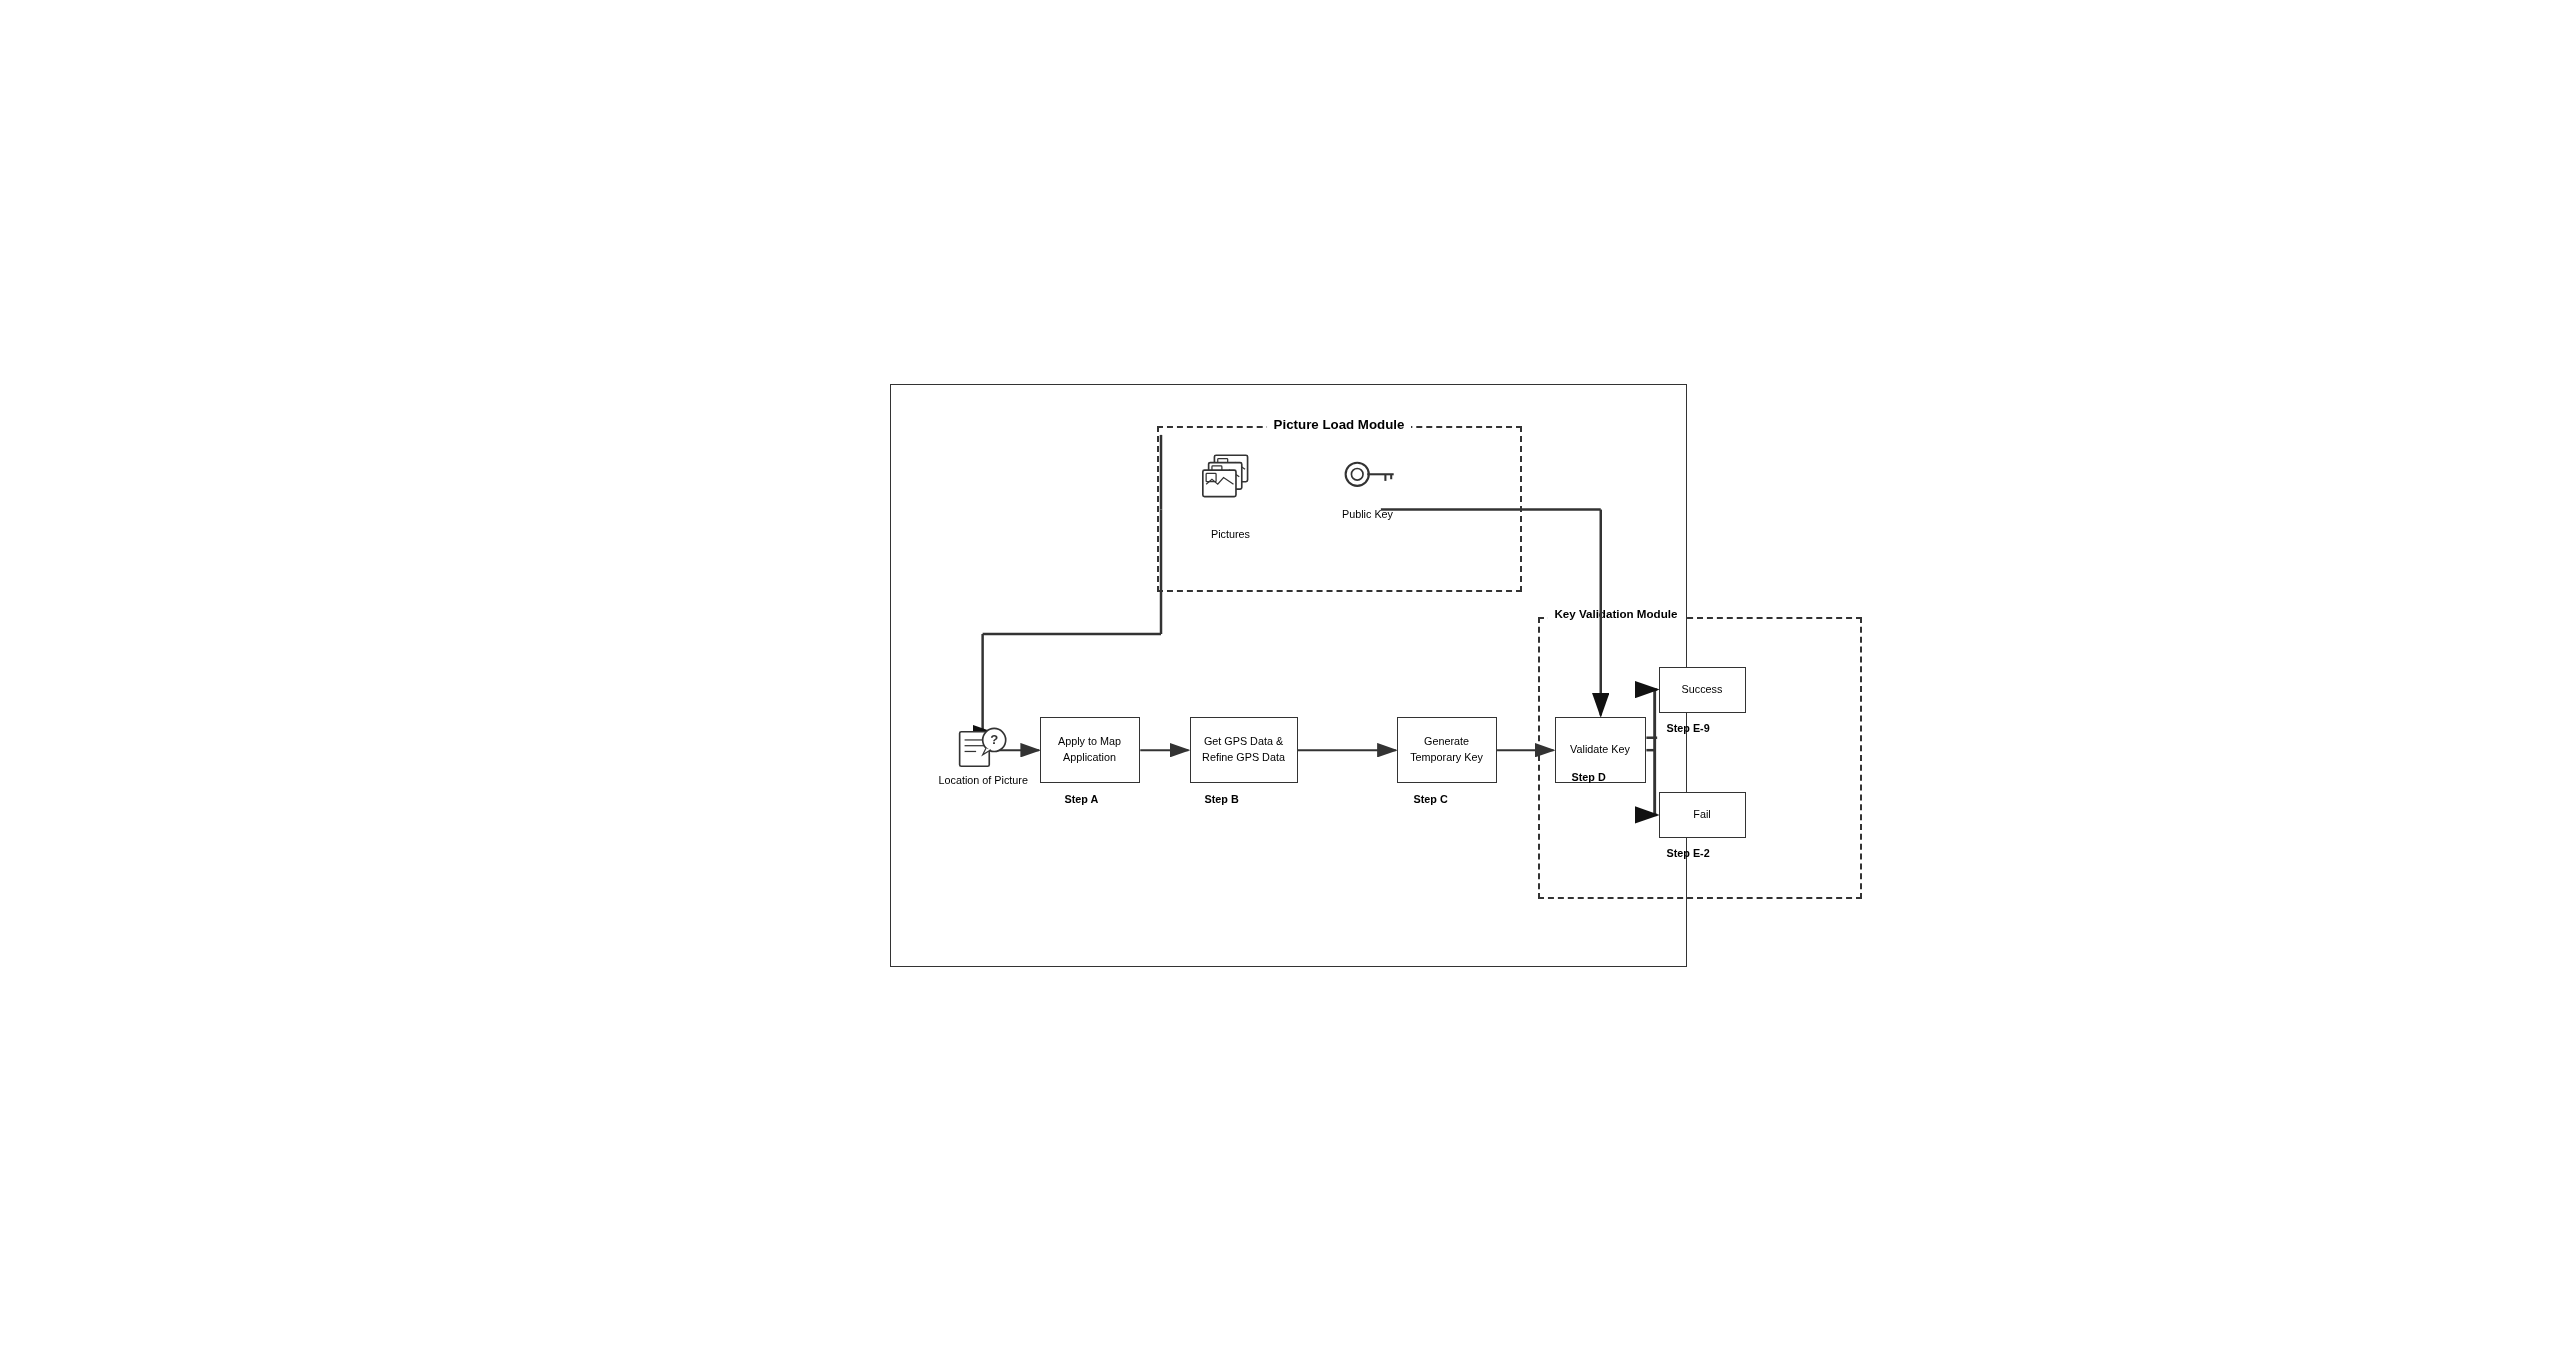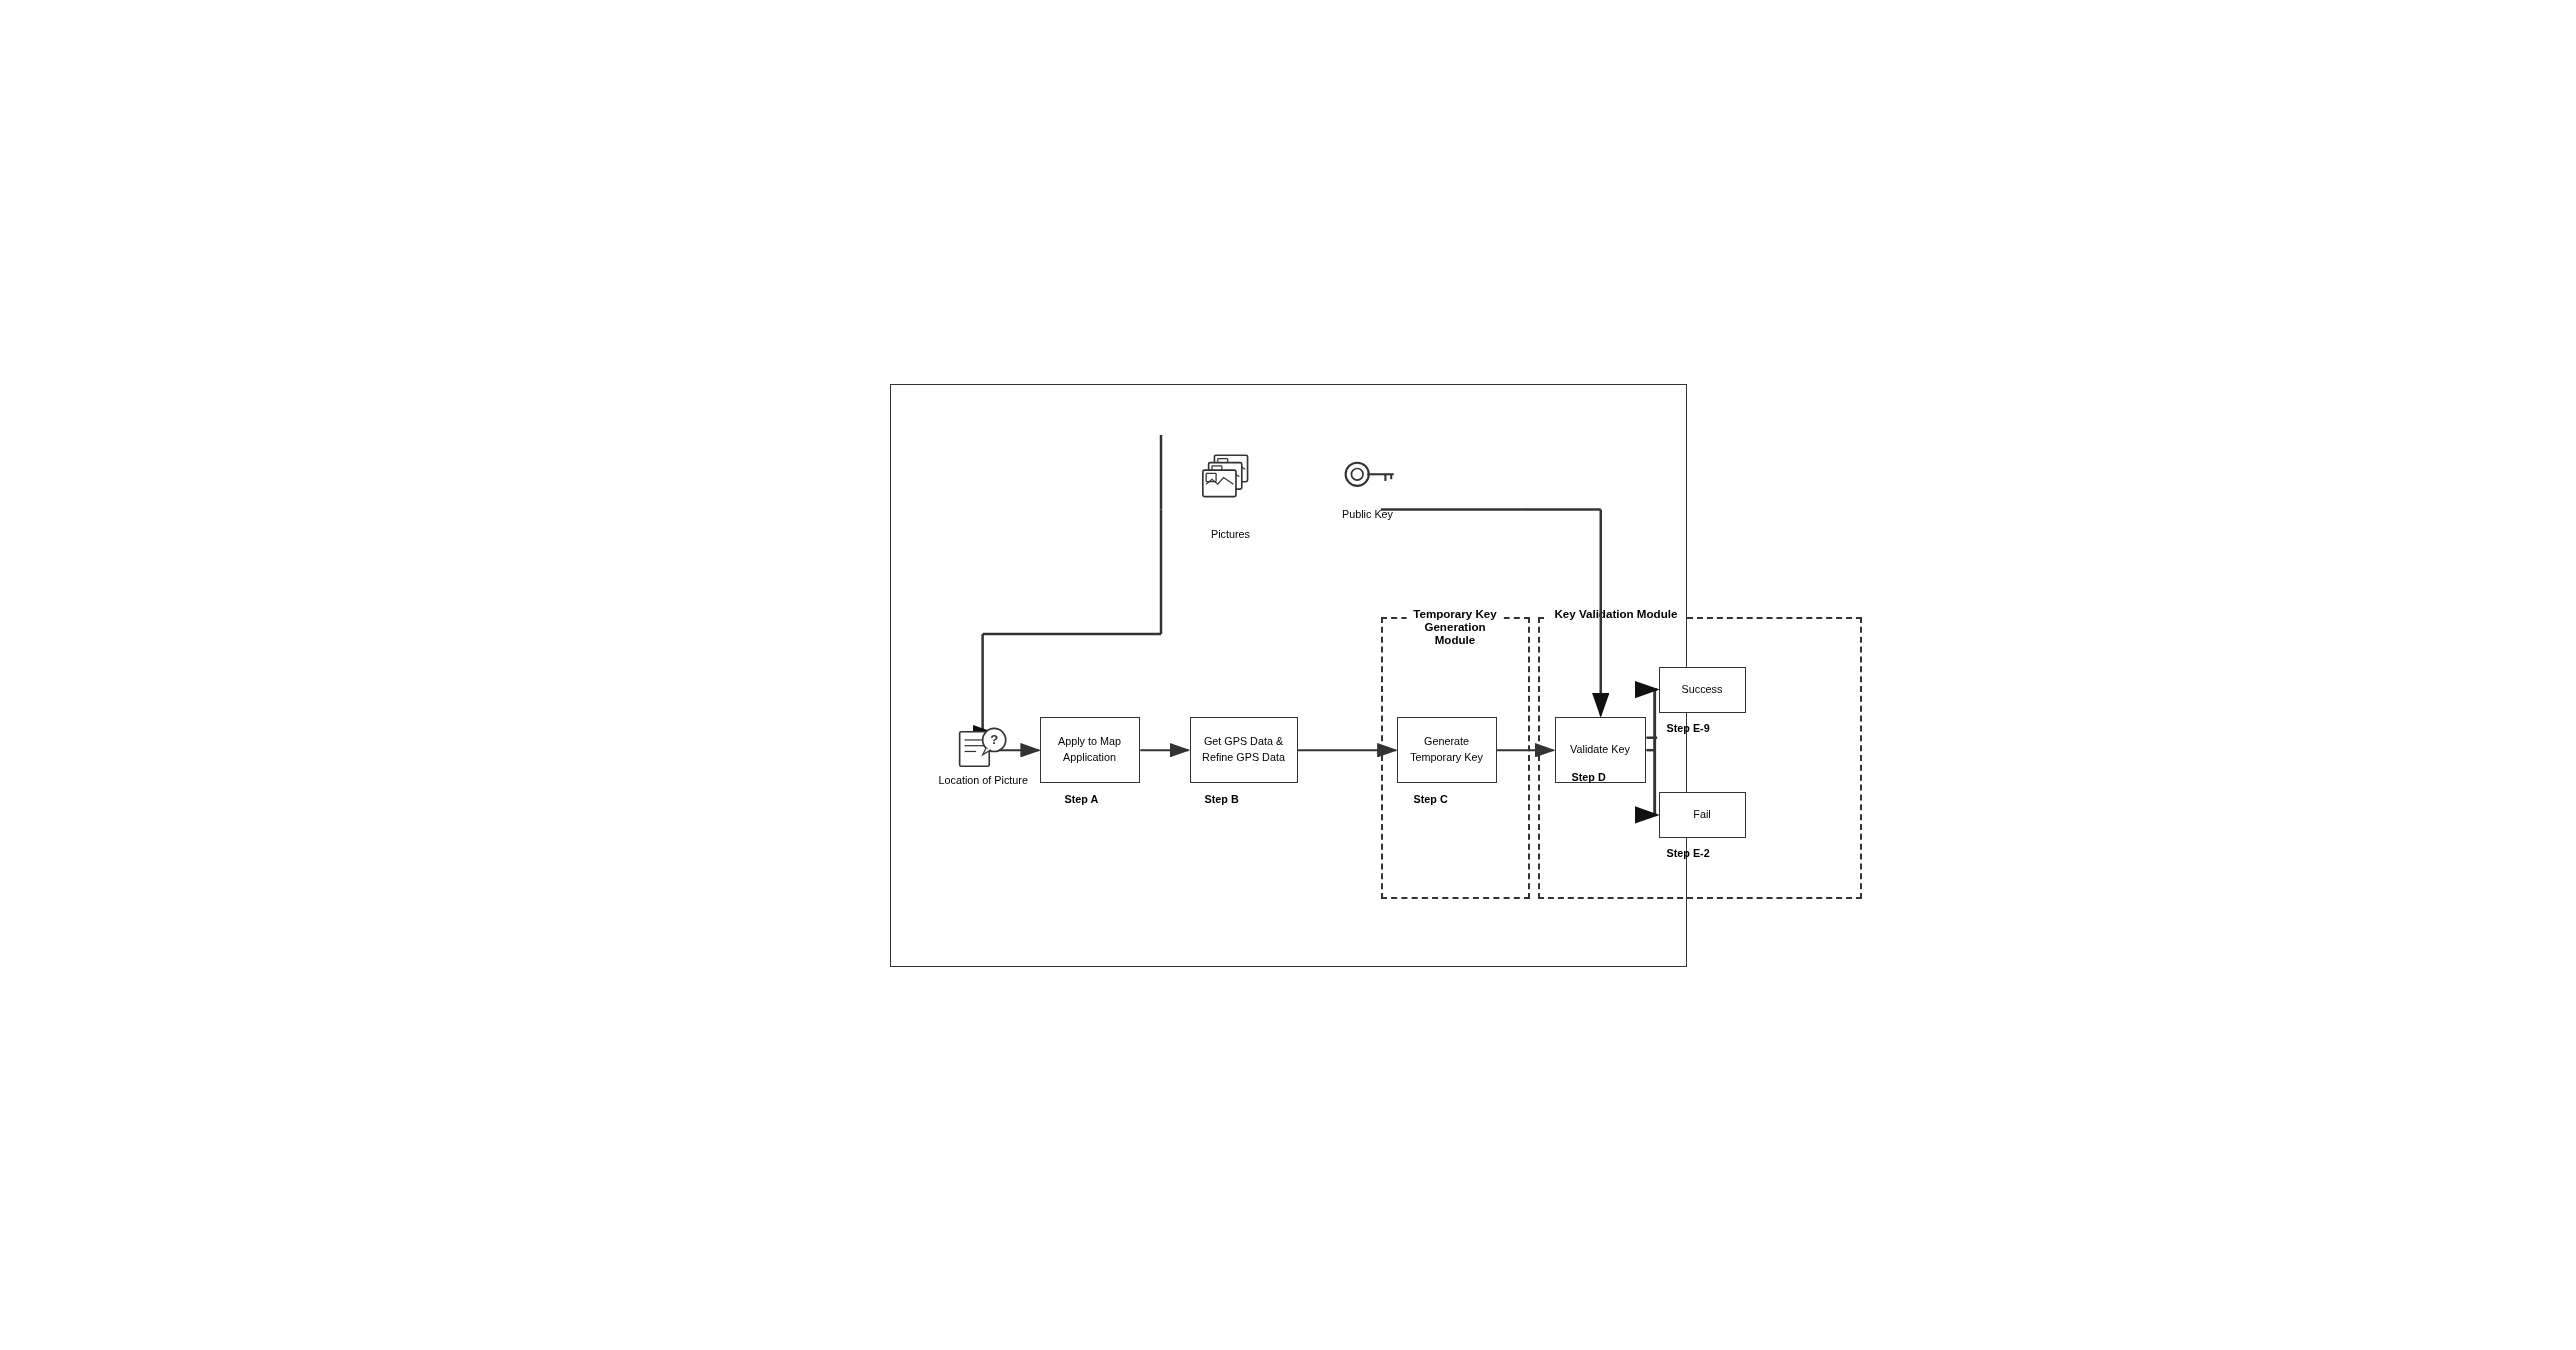--- a/index.html
+++ b/index.html
@@ -156,27 +156,25 @@
       width: 797px;
       height: 531px;
     }
   </style>
 </head>
 <body>
 
 <div class="diagram-container">
   <div class="content-wrapper">
 
-
-
-    <div class="temp-key-module">
-      <span class="module-title-center">
-        Temporary Key<br>Generation<br>Module
-      </span>
-    </div>
+    <div class="picture-load-module">
+      <span class="module-title">Picture Load Module</span>
+    </div>
+
+
 
     <div class="key-validation-module">
       <span class="module-title-left" style="font-size:11.6px;">Key Validation Module</span>
     </div>
 
     <div class="icon-area" style="top: 41px; left: 286px; gap: 20px;">
 
       <svg width="58" height="54" viewBox="0 0 70 65">
 
         <rect x="15" y="5" width="40" height="32" rx="2" fill="white" stroke="#333" stroke-width="2"></rect>

